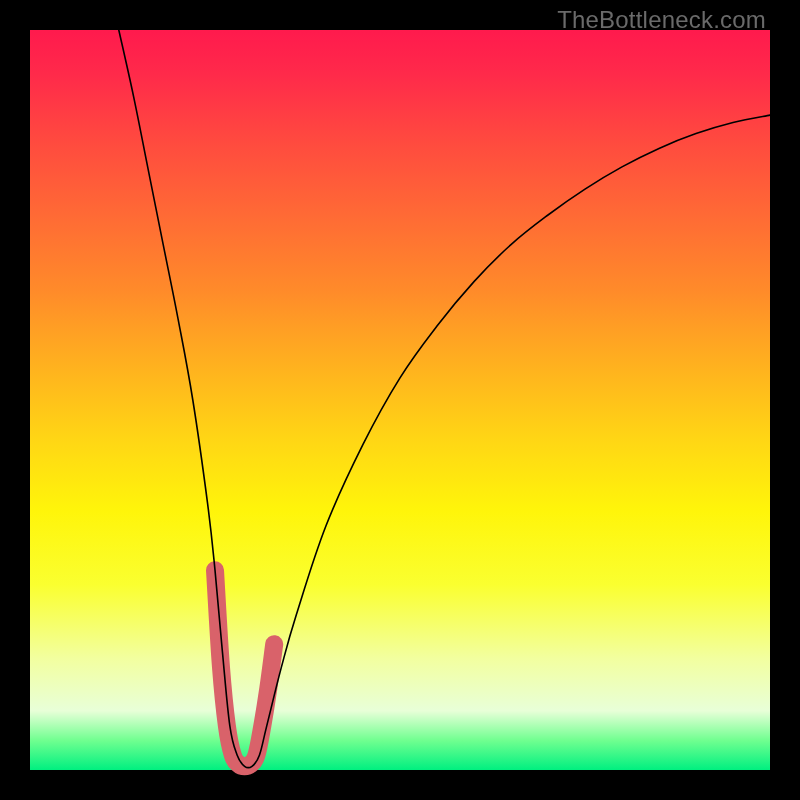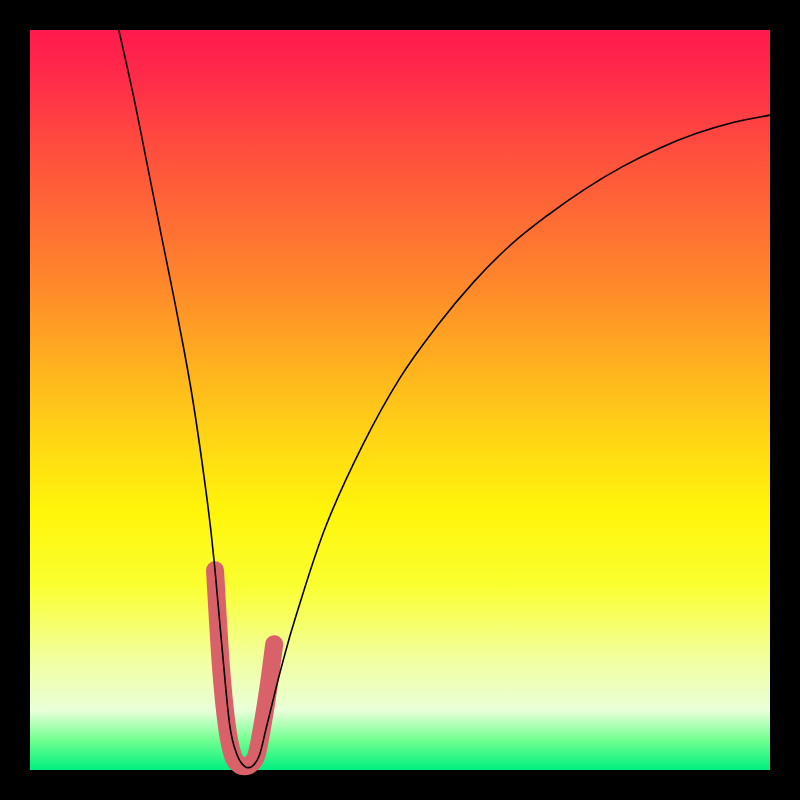--- a/index.html
+++ b/index.html
@@ -55,13 +55,14 @@
 </head>
 <body>
 
 <div class="frame">
   <div class="plot-area">
     <svg class="curve" viewBox="0 0 740 740" preserveAspectRatio="none">
       <path id="sweet-path" fill="none" stroke="#d9626a" stroke-width="18" stroke-linecap="round" stroke-linejoin="round" d="M 185.00 540.20 C 186.07 557.52, 188.79 608.43, 190.92 636.40 C 193.05 664.37, 194.71 679.62, 196.84 695.60 C 198.97 711.58, 200.63 718.27, 202.76 725.20 C 204.89 732.13, 206.55 732.08, 208.68 734.08 C 210.81 736.08, 212.47 736.30, 214.60 736.30 C 216.73 736.30, 218.39 736.08, 220.52 734.08 C 222.65 732.08, 224.31 732.13, 226.44 725.20 C 228.57 718.27, 230.23 707.59, 232.36 695.60 C 234.49 683.61, 236.15 673.25, 238.28 658.60 C 240.41 643.95, 243.13 622.19, 244.20 614.20"></path>
       <path id="main-path" fill="none" stroke="#000000" stroke-width="1.6" stroke-linecap="round" stroke-linejoin="round" d="M 88.80 0.00 C 91.46 11.99, 98.27 41.29, 103.60 66.60 C 108.93 91.91, 113.07 113.96, 118.40 140.60 C 123.73 167.24, 127.87 187.96, 133.20 214.60 C 138.53 241.24, 142.67 260.63, 148.00 288.60 C 153.33 316.57, 157.47 336.70, 162.80 370.00 C 168.13 403.30, 173.60 442.96, 177.60 473.60 C 181.60 504.24, 182.34 513.56, 185.00 540.20 C 187.66 566.84, 189.74 593.63, 192.40 621.60 C 195.06 649.57, 197.14 676.95, 199.80 695.60 C 202.46 714.25, 204.54 717.87, 207.20 725.20 C 209.86 732.53, 211.94 734.30, 214.60 736.30 C 217.26 738.30, 219.34 738.30, 222.00 736.30 C 224.66 734.30, 226.74 732.53, 229.40 725.20 C 232.06 717.87, 232.80 711.58, 236.80 695.60 C 240.80 679.62, 246.27 656.38, 251.60 636.40 C 256.93 616.42, 258.41 609.91, 266.40 584.60 C 274.39 559.29, 284.01 526.44, 296.00 495.80 C 307.99 465.16, 319.68 441.04, 333.00 414.40 C 346.32 387.76, 356.68 369.11, 370.00 347.80 C 383.32 326.49, 393.68 313.32, 407.00 296.00 C 420.32 278.68, 430.68 266.25, 444.00 251.60 C 457.32 236.95, 467.68 226.59, 481.00 214.60 C 494.32 202.61, 504.68 194.99, 518.00 185.00 C 531.32 175.01, 541.68 167.76, 555.00 159.10 C 568.32 150.44, 578.68 144.23, 592.00 136.90 C 605.32 129.57, 615.68 124.39, 629.00 118.40 C 642.32 112.41, 652.68 108.26, 666.00 103.60 C 679.32 98.94, 689.68 95.83, 703.00 92.50 C 716.32 89.17, 733.34 86.43, 740.00 85.10"></path>
     </svg>
   </div>
+  <div class="watermark">TheBottleneck.com</div>
 </div>
 
 </body></html>

